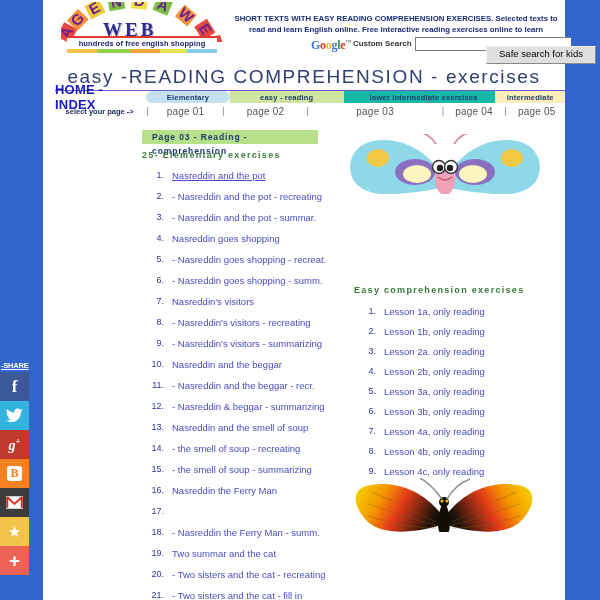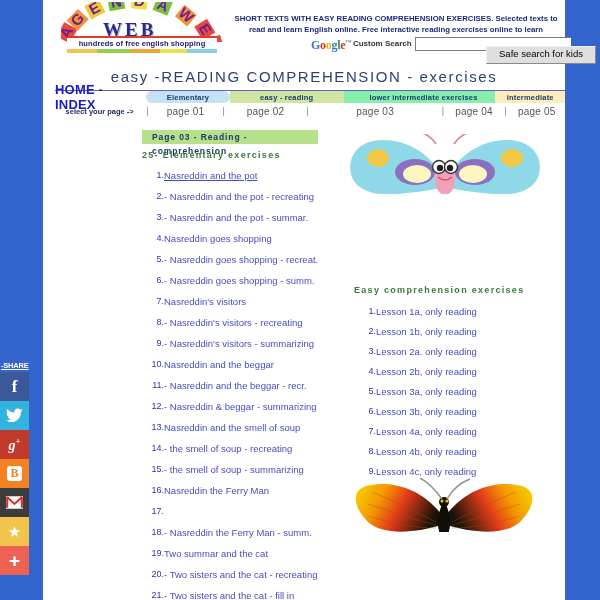--- a/index.html
+++ b/index.html
@@ -164,21 +164,21 @@
   .title-bar {
     position: absolute;
     left: 0;
     top: 64px;
     width: 522px;
     height: 26px;
     background: #ffffff;
   }
   .page-title {
     text-align: center;
-    font-size: 15px;
+    font-size: 19px;
     color: #2f3e73;
     letter-spacing: 1.6px;
     line-height: 26px;
     white-space: nowrap;
   }
 
   
   .nav-wrap {
     position: absolute;
     left: 12px;
@@ -209,21 +209,21 @@
     align-items: center;
     justify-content: center;
     font-size: 7.5px;
     font-weight: bold;
     color: #1b3a6b;
     letter-spacing: 0.2px;
     white-space: nowrap;
   }
   .tab-elementary { width: 89px;  background: #c5e2f2; border-radius: 6px; }
   .tab-easy       { width: 121px;  background: #cfe5a0; }
-  .tab-lower      { width: 153px; background: #86efac; padding-left: 8px; }
+  .tab-lower      { width: 153px; background: #14b8a6; padding-left: 8px; }
   .tab-inter      { width: 74px;  background: #fbeebb; }
 
   .page-row {
     display: flex;
     height: 16px;
     align-items: center;
     background: #ffffff;
   }
   .select-label {
     width: 97px;
@@ -294,21 +294,21 @@
     color: #4b4bbf;
   }
   .ex-num {
     width: 22px;
     text-align: right;
     flex-shrink: 0;
     color: #33339e;
     font-size: 9px;
   }
   .ex-link {
-    margin-left: 0;
+    margin-left: 8px;
     color: #4b4bbf;
     text-decoration: none;
     cursor: pointer;
     white-space: nowrap;
   }
   .ex-link.visited { text-decoration: underline; }
 
   
   .right-col {
     position: absolute;

